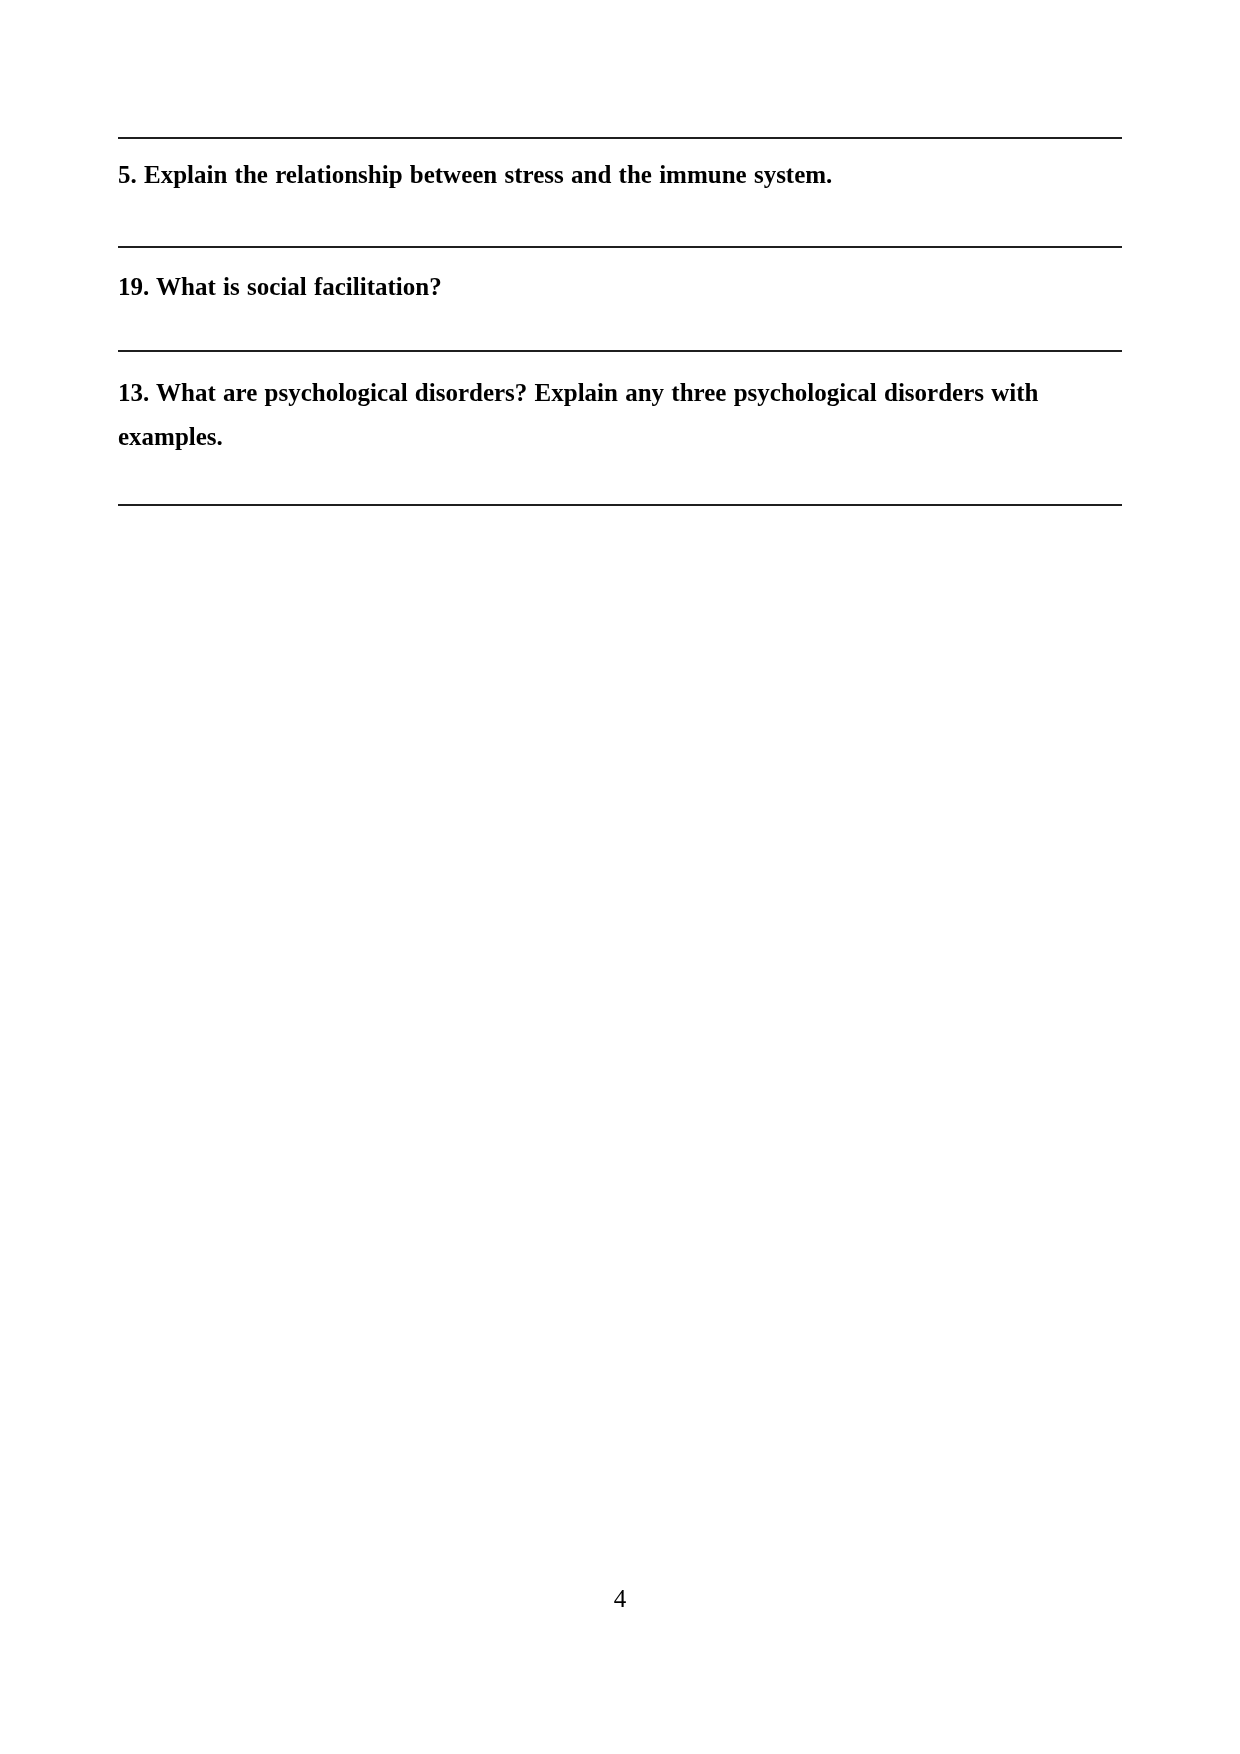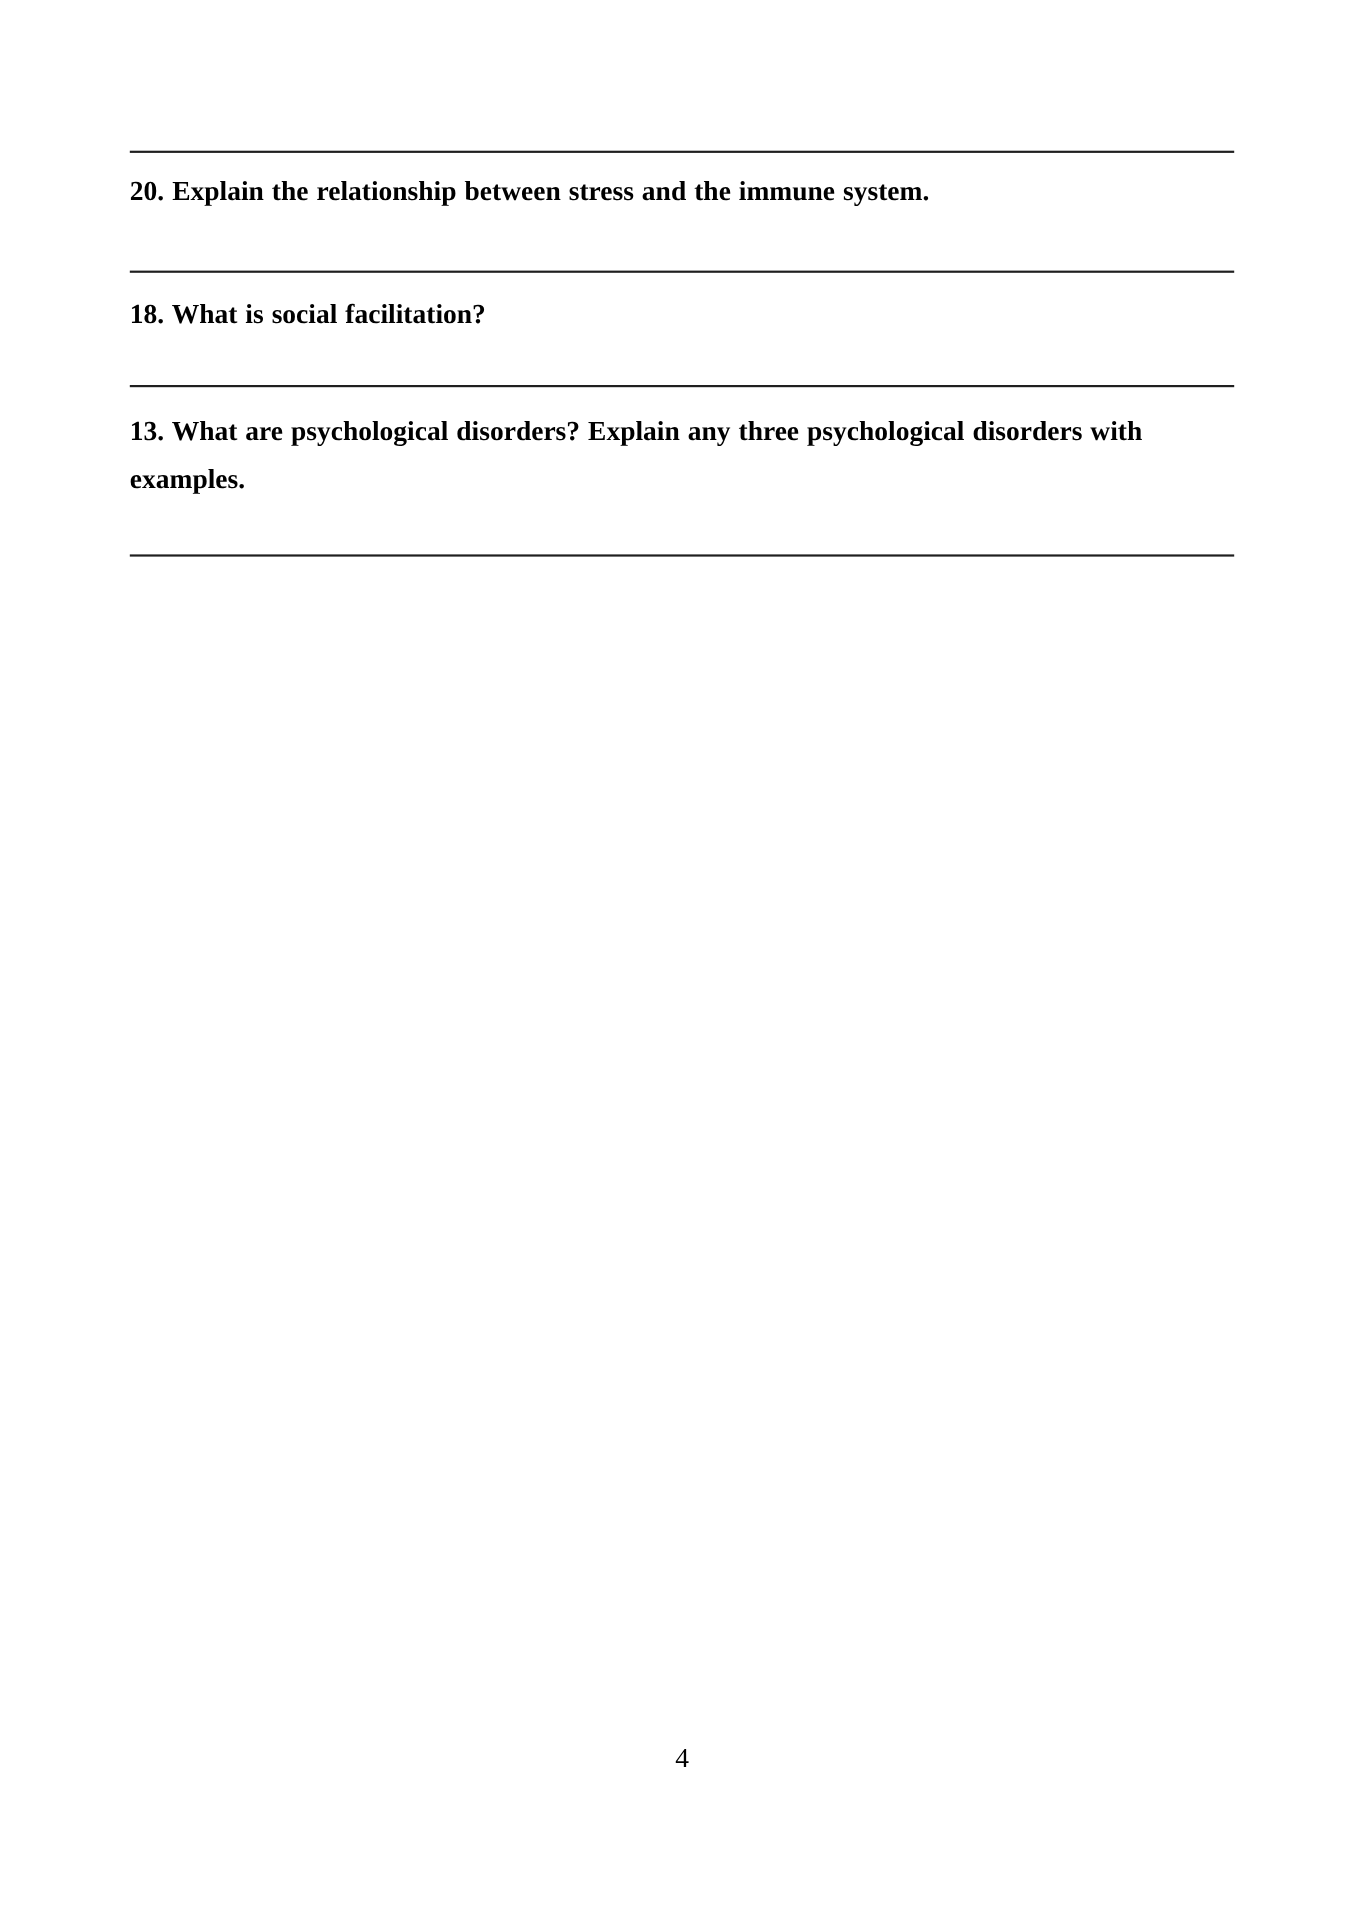--- a/index.html
+++ b/index.html
@@ -56,25 +56,25 @@
     line-height: 28px;
   }
 </style>
 </head>
 <body>
 
 <div class="page">
 
   <hr class="rule rule-1">
 
-  <p class="question q12">20. Explain the relationship between stress and the immune system.</p>
+  <p class="question q12">5. Explain the relationship between stress and the immune system.</p>
 
   <hr class="rule rule-2">
 
-  <p class="question q13">18. What is social facilitation?</p>
+  <p class="question q13">19. What is social facilitation?</p>
 
   <hr class="rule rule-3">
 
   <p class="question q14">13. What are psychological disorders? Explain any three psychological disorders with examples.</p>
 
   <hr class="rule rule-4">
 
   <div class="page-number">4</div>
 
 </div>

